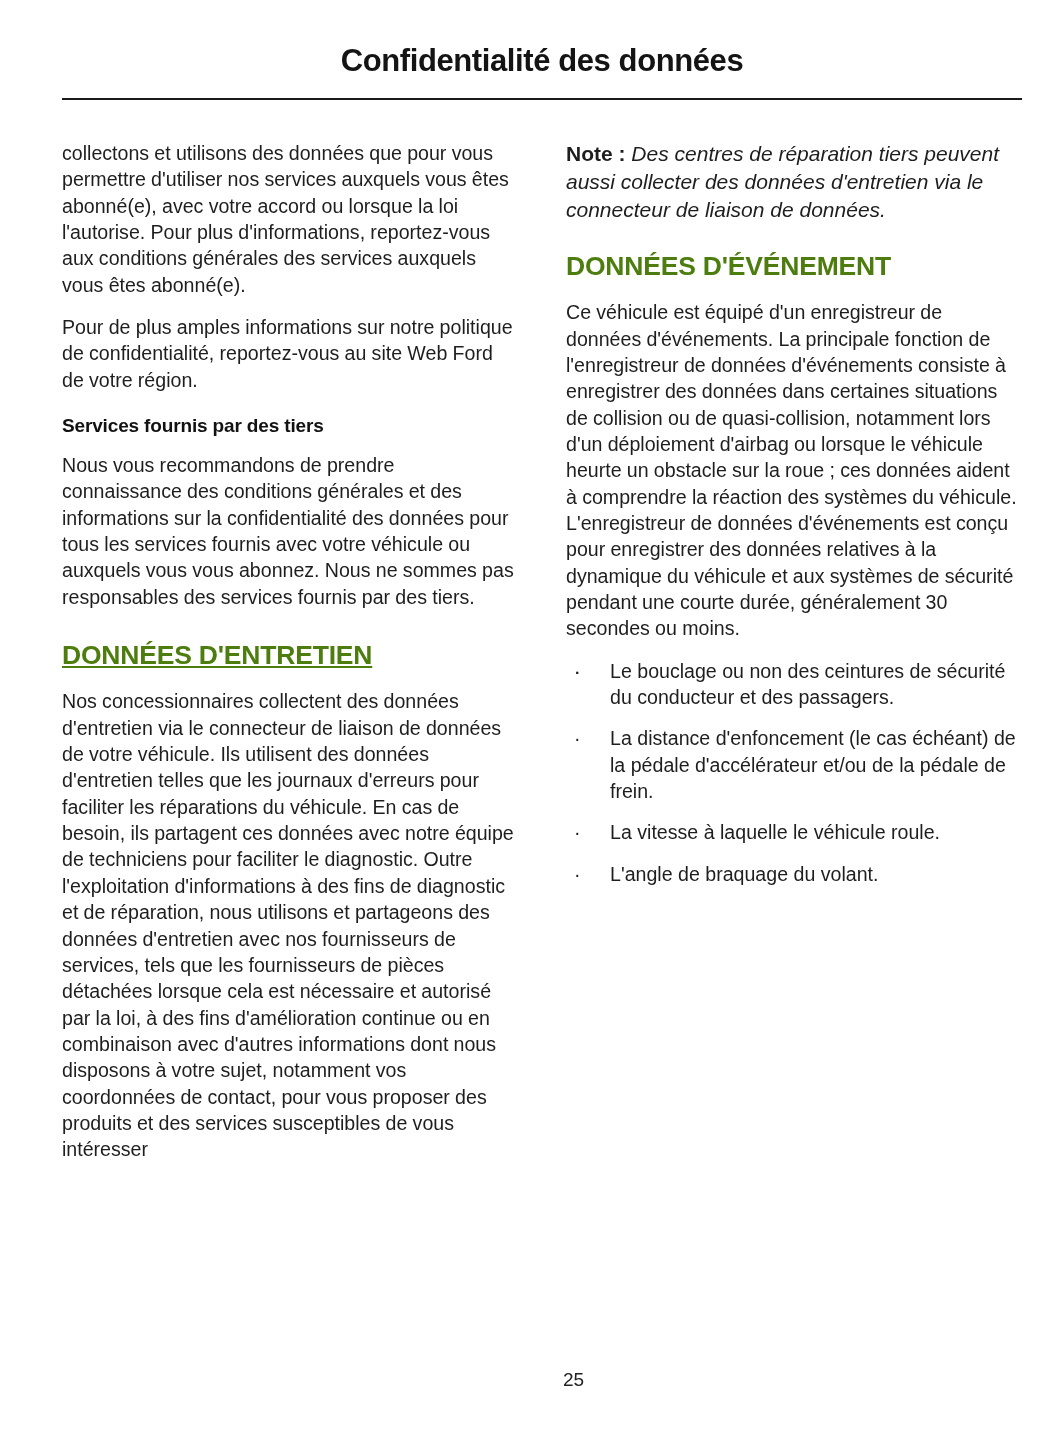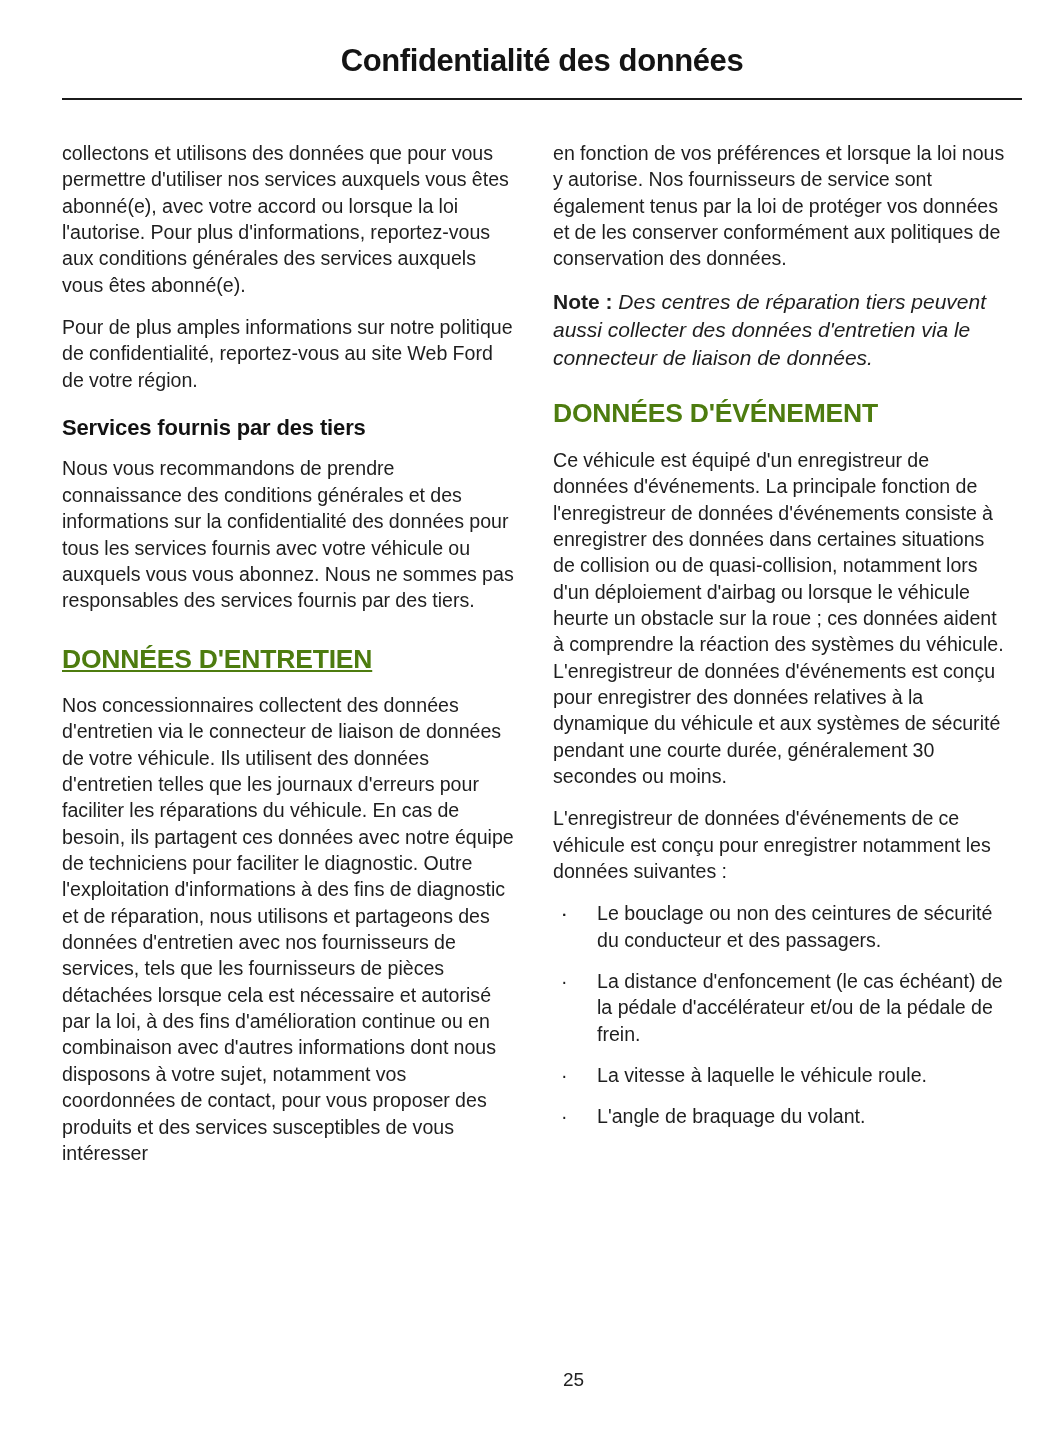--- a/index.html
+++ b/index.html
@@ -52,21 +52,21 @@
     background: #1b1b1b;
   }
 
   
   .columns {
     position: absolute;
     left: 62px;
     top: 140px;
     width: 960px;
     display: flex;
-    gap: 35px;
+    gap: 48px;
     align-items: flex-start;
   }
   .column {
     width: 456px;
     flex: 0 0 456px;
   }
 
   
   p.body-text {
     margin: 0 0 16px 0;
@@ -84,21 +84,21 @@
     font-weight: 700;
     letter-spacing: -0.2px;
     line-height: 1.15;
     color: #4d7c0f;
     text-transform: none;
   }
   h2.section-heading.first { margin-top: 30px; text-decoration: underline; }
 
   h3.sub-heading {
     margin: 22px 0 14px 0;
-    font-size: 22px;
+    font-size: 19px;
     font-weight: 700;
     letter-spacing: -0.15px;
     line-height: 1.2;
     color: #121212;
   }
 
   p.note {
     margin: 0 0 16px 0;
     font-size: 21px;
     line-height: 1.345;
@@ -172,32 +172,30 @@
 
       <p class="body-text">Nous vous recommandons de prendre connaissance des conditions générales et des informations sur la confidentialité des données pour tous les services fournis avec votre véhicule ou auxquels vous vous abonnez. Nous ne sommes pas responsables des services fournis par des tiers.</p>
 
       <h2 class="section-heading first">DONNÉES D'ENTRETIEN</h2>
 
       <p class="body-text">Nos concessionnaires collectent des données d'entretien via le connecteur de liaison de données de votre véhicule. Ils utilisent des données d'entretien telles que les journaux d'erreurs pour faciliter les réparations du véhicule. En cas de besoin, ils partagent ces données avec notre équipe de techniciens pour faciliter le diagnostic. Outre l'exploitation d'informations à des fins de diagnostic et de réparation, nous utilisons et partageons des données d'entretien avec nos fournisseurs de services, tels que les fournisseurs de pièces détachées lorsque cela est nécessaire et autorisé par la loi, à des fins d'amélioration continue ou en combinaison avec d'autres informations dont nous disposons à votre sujet, notamment vos coordonnées de contact, pour vous proposer des produits et des services susceptibles de vous intéresser</p>
     </div>
 
     <div class="column">
 
-      <p class="body-text">en fonction de vos préférences et lorsque la loi nous y autorise. Nos fournisseurs de service sont également tenus par la loi de protéger vos données et de les conserver conformément aux politiques de conservation des données.</p>
 
       <p class="note">
         <span class="note-label">Note :</span>
         <span>Des centres de réparation tiers peuvent aussi collecter des données d'entretien via le connecteur de liaison de données.</span>
       </p>
 
       <h2 class="section-heading">DONNÉES D'ÉVÉNEMENT</h2>
 
       <p class="body-text">Ce véhicule est équipé d'un enregistreur de données d'événements. La principale fonction de l'enregistreur de données d'événements consiste à enregistrer des données dans certaines situations de collision ou de quasi-collision, notamment lors d'un déploiement d'airbag ou lorsque le véhicule heurte un obstacle sur la roue ; ces données aident à comprendre la réaction des systèmes du véhicule. L'enregistreur de données d'événements est conçu pour enregistrer des données relatives à la dynamique du véhicule et aux systèmes de sécurité pendant une courte durée, généralement 30 secondes ou moins.</p>
 
-      <p class="body-text">L'enregistreur de données d'événements de ce véhicule est conçu pour enregistrer notamment les données suivantes :</p>
 
       <ul class="bullet-list">
         <li>
           <span class="bullet-marker">·</span>
         </li>
         <li>
           <span class="bullet-marker">·</span>
           <span>Le bouclage ou non des ceintures de sécurité du conducteur et des passagers.</span>
         </li>
         <li>

